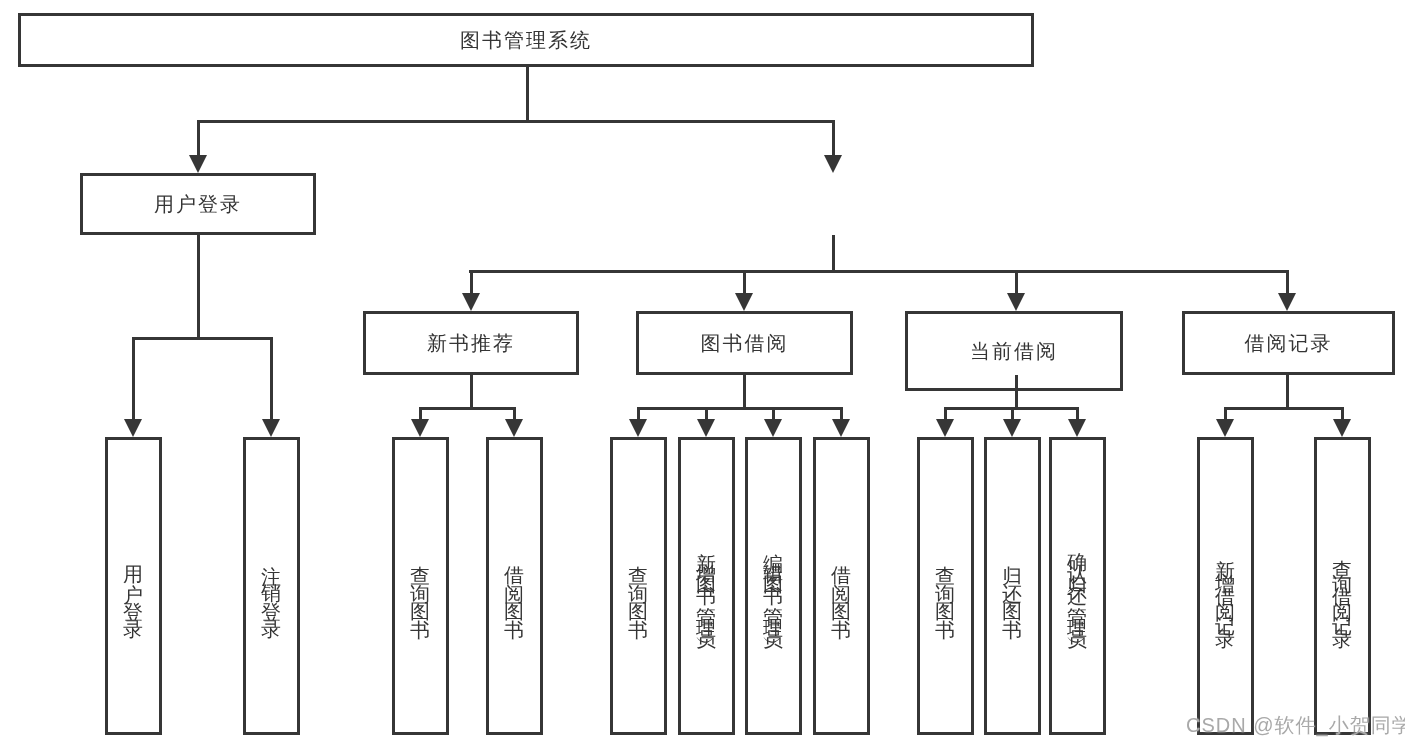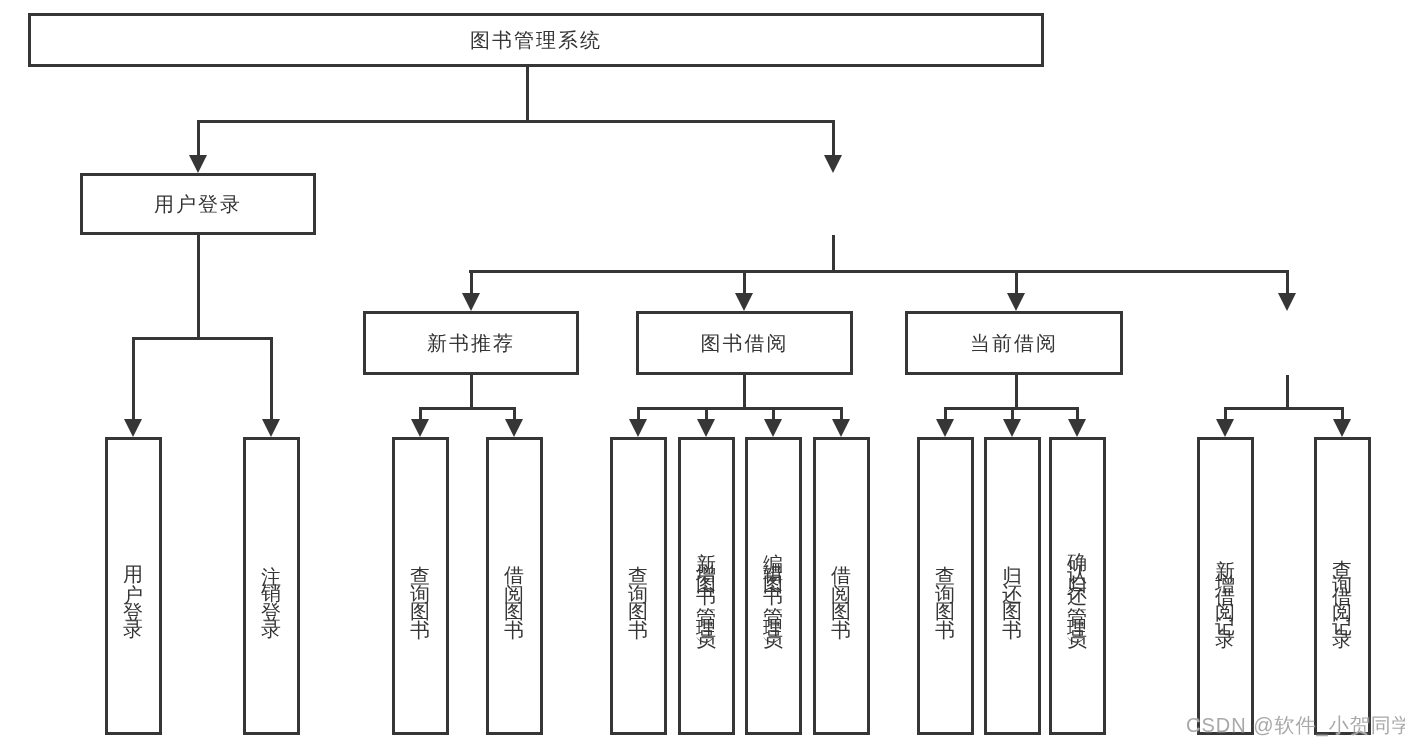--- a/index.html
+++ b/index.html
@@ -29,21 +29,21 @@
     position:absolute;left:1186px;top:712px;z-index:6;
     font-size:20px;color:#a9a9a9;text-shadow:0 0 2px rgba(255,255,255,.9);
     letter-spacing:1px;white-space:nowrap;
   }
 </style>
 </head>
 <body>
 
 <div class="canvas">
 
-  <div class="box" style="left:28px;top:13px;width:1016px;height:54px;">
+  <div class="box" style="left:18px;top:13px;width:1016px;height:54px;">
     <span>图书管理系统</span>
   </div>
 
   <div class="line v" style="left:526px;top:67px;height:53px;"></div>
   <div class="line h" style="left:197px;top:120px;width:638px;"></div>
   <div class="line v" style="left:197px;top:120px;height:38px;"></div>
   <div class="ah" style="left:189px;top:155px;"></div>
   <div class="line v" style="left:832px;top:120px;height:38px;"></div>
   <div class="ah" style="left:824px;top:155px;"></div>
 
@@ -68,22 +68,25 @@
   <div class="ah" style="left:1007px;top:293px;"></div>
   <div class="line v" style="left:1286px;top:270px;height:25px;"></div>
   <div class="ah" style="left:1278px;top:293px;"></div>
 
   <div class="box" style="left:363px;top:311px;width:216px;height:64px;">
     <span>新书推荐</span>
   </div>
   <div class="box" style="left:636px;top:311px;width:217px;height:64px;">
     <span>图书借阅</span>
   </div>
-  <div class="box" style="left:905px;top:311px;width:218px;height:64px;">
+  <div class="box" style="left:905px;top:311px;width:218px;height:80px;">
     <span>当前借阅</span>
+  </div>
+  <div class="box" style="left:1182px;top:311px;width:213px;height:64px;">
+    <span>借阅记录</span>
   </div>
 
   <div class="line v" style="left:470px;top:375px;height:32px;"></div>
   <div class="line h" style="left:419px;top:407px;width:97px;"></div>
   <div class="line v" style="left:419px;top:407px;height:14px;"></div>
   <div class="ah" style="left:411px;top:419px;"></div>
   <div class="line v" style="left:513px;top:407px;height:14px;"></div>
   <div class="ah" style="left:505px;top:419px;"></div>
 
   <div class="line v" style="left:743px;top:375px;height:32px;"></div>

